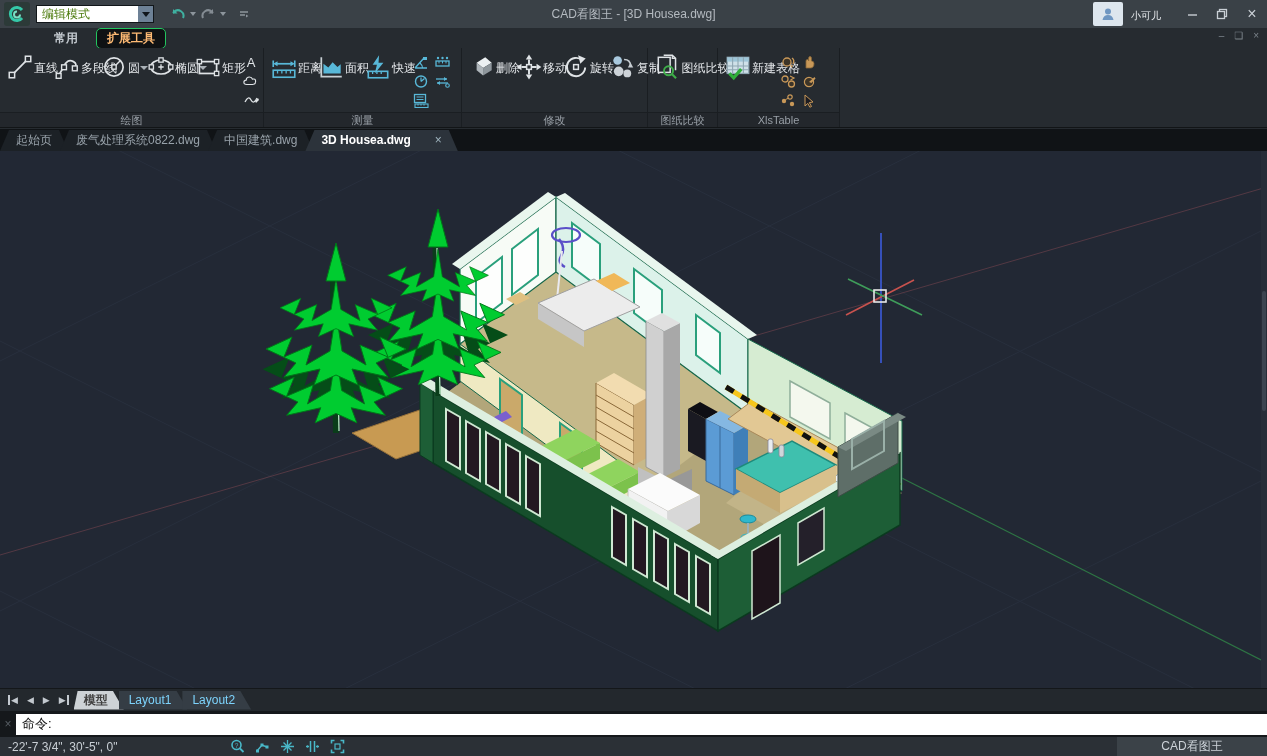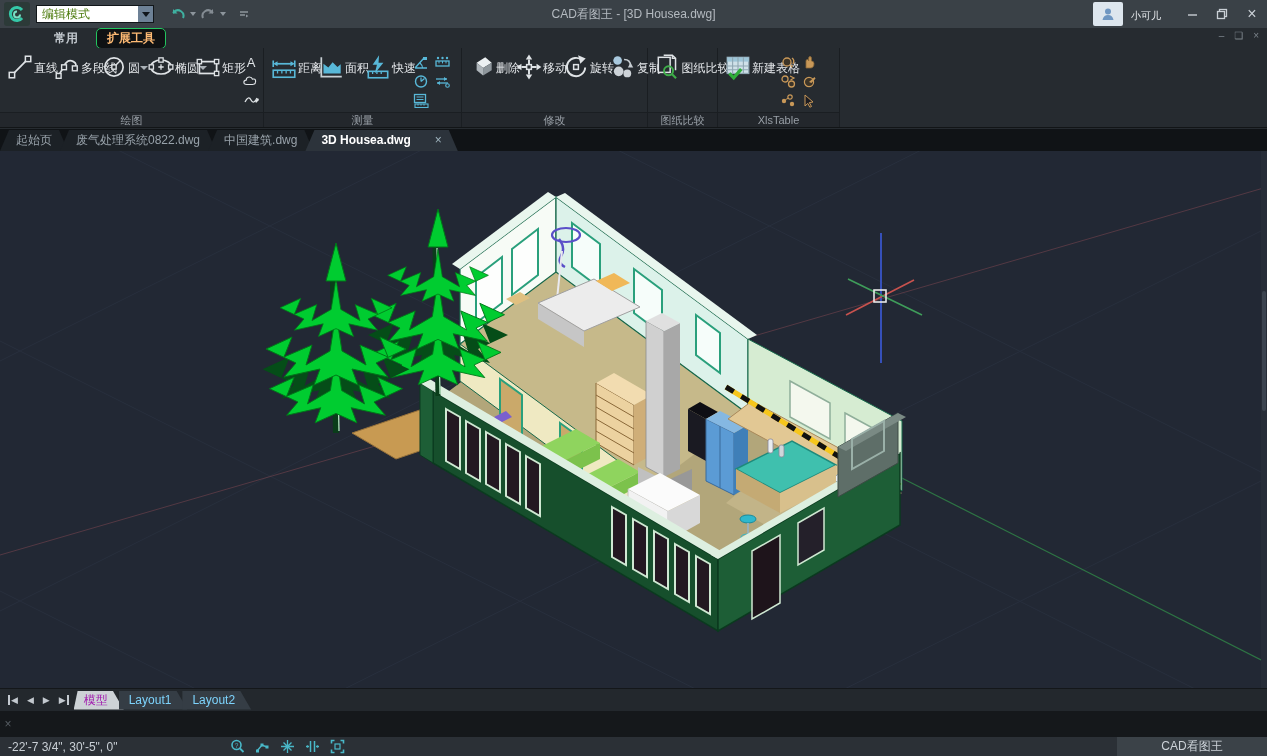--- a/index.html
+++ b/index.html
@@ -48,21 +48,21 @@
   .vscroll { position:absolute; right:0; top:0; width:6px; height:537px; background:#272d38; }
   .vscroll .thumb { position:absolute; top:140px; left:1px; width:4px; height:120px; background:#3c4450; border-radius:2px; }
   
   .layoutbar { position:absolute; top:688px; left:0; right:0; height:23px; background:#23282d; border-top:1px solid #14171a; display:flex; align-items:center; }
   .nav { display:flex; gap:9px; margin:0 10px 0 8px; color:#c3c9cf; font-size:9px; }
   .nav span { cursor:default; }
   .nav .bar-l { border-left:2px solid #c3c9cf; padding-left:1px; }
   .nav .bar-r { border-right:2px solid #c3c9cf; padding-right:1px; }
   .ltab { height:19px; line-height:19px; padding:0 16px 0 10px; font-size:12px; color:#7dd3fc; background:#353d45;
           clip-path:polygon(0 0, calc(100% - 11px) 0, 100% 100%, 0 100%); margin-left:-5px; }
-  .ltab.active { background:#cdd2d6; color:#a21caf; font-weight:normal; clip-path:polygon(4px 0, calc(100% - 11px) 0, 100% 100%, 0 100%); }
+  .ltab.active { background:#cdd2d6; color:#404040; font-weight:bold; clip-path:polygon(4px 0, calc(100% - 11px) 0, 100% 100%, 0 100%); }
   
   .cmdrow { position:absolute; top:711px; left:0; right:0; height:26px; background:#15181b; display:flex; align-items:center; }
   .cmd-close { color:#565d63; font-size:12px; width:16px; text-align:center; }
   .cmd-input { flex:1; height:21px; border:none; outline:none; background:#fff; color:#111; font-size:13px; padding-left:6px; font-family:"Liberation Sans",sans-serif; }
   
   .statusbar { position:absolute; top:737px; left:0; right:0; height:19px; background:#2b3036; display:flex; align-items:center; font-size:12px; }
   .coords { color:#c9cfd5; padding-left:8px; white-space:nowrap; }
   .status-icons { position:absolute; left:230px; top:0; height:19px; display:flex; align-items:center; gap:10px; }
   .status-badge { position:absolute; right:0; top:0; height:19px; width:150px; background:#3b4248; color:#ccd2d8; display:flex; align-items:center; justify-content:center; }
   svg { display:block; }
@@ -646,20 +646,21 @@
       <span>▶</span>
       <span class="bar-r">▶</span>
     </span>
     <span class="ltab active">模型</span>
     <span class="ltab">Layout1</span>
     <span class="ltab">Layout2</span>
   </div>
 
   <div class="cmdrow">
     <span class="cmd-close">×</span>
+    <input class="cmd-input" value="命令:" style="">
   </div>
 
   <div class="statusbar">
     <span class="coords">-22'-7 3/4", 30'-5", 0"</span>
     <span class="status-icons">
       <span>
           <svg width="15" height="15" viewBox="0 0 15 15">
             <circle cx="6.5" cy="6" r="4.5" fill="none" stroke="#49b8c8" stroke-width="1.6"></circle>
             <text x="6.5" y="8.5" text-anchor="middle" font-size="6.5" fill="#49b8c8" font-family="Liberation Sans,sans-serif">?</text>
             <path d="M10 9.5 L13.5 13" stroke="#49b8c8" stroke-width="1.8"></path>

